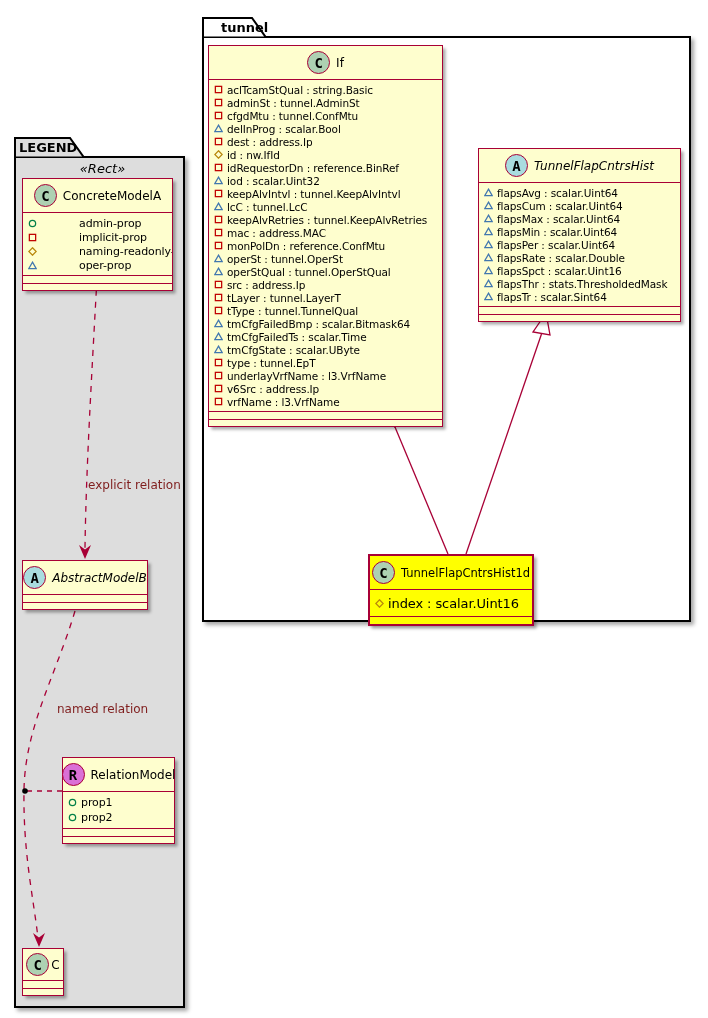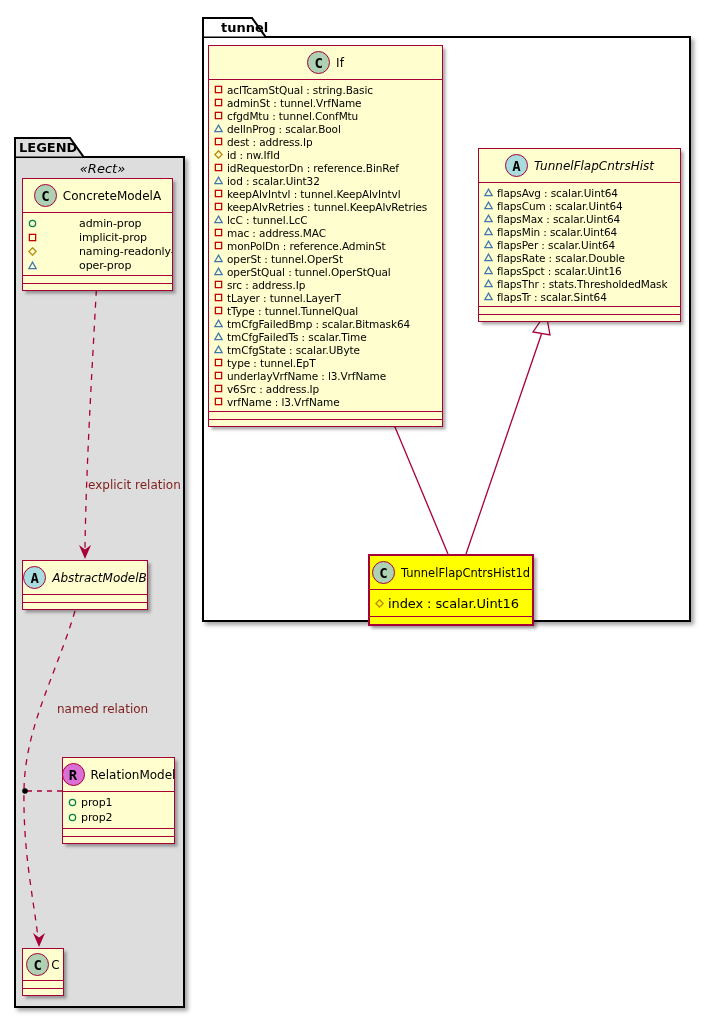--- a/index.html
+++ b/index.html
@@ -125,21 +125,21 @@
         <div class="attr-row">
           <svg viewBox="0 0 10 10" class="attr-icon">
             <rect x="1.5" y="1.5" width="7" height="7" fill="none" stroke="#C00000" stroke-width="1.4"></rect>
           </svg>
           <span>aclTcamStQual : string.Basic</span>
         </div>
         <div class="attr-row">
           <svg viewBox="0 0 10 10" class="attr-icon">
             <rect x="1.5" y="1.5" width="7" height="7" fill="none" stroke="#C00000" stroke-width="1.4"></rect>
           </svg>
-          <span>adminSt : tunnel.VrfName</span>
+          <span>adminSt : tunnel.AdminSt</span>
         </div>
         <div class="attr-row">
           <svg viewBox="0 0 10 10" class="attr-icon">
             <rect x="1.5" y="1.5" width="7" height="7" fill="none" stroke="#C00000" stroke-width="1.4"></rect>
           </svg>
           <span>cfgdMtu : tunnel.ConfMtu</span>
         </div>
         <div class="attr-row">
           <svg viewBox="0 0 10 10" class="attr-icon">
             <polygon points="5,1.3 9.2,8.6 0.8,8.6" fill="none" stroke="#4177AF" stroke-width="1.4"></polygon>
@@ -171,41 +171,41 @@
           <span>iod : scalar.Uint32</span>
         </div>
         <div class="attr-row">
           <svg viewBox="0 0 10 10" class="attr-icon">
             <rect x="1.5" y="1.5" width="7" height="7" fill="none" stroke="#C00000" stroke-width="1.4"></rect>
           </svg>
           <span>keepAlvIntvl : tunnel.KeepAlvIntvl</span>
         </div>
         <div class="attr-row">
           <svg viewBox="0 0 10 10" class="attr-icon">
+            <polygon points="5,1.3 9.2,8.6 0.8,8.6" fill="none" stroke="#4177AF" stroke-width="1.4"></polygon>
+          </svg>
+          <span>lcC : tunnel.LcC</span>
+        </div>
+        <div class="attr-row">
+          <svg viewBox="0 0 10 10" class="attr-icon">
             <rect x="1.5" y="1.5" width="7" height="7" fill="none" stroke="#C00000" stroke-width="1.4"></rect>
           </svg>
           <span>keepAlvRetries : tunnel.KeepAlvRetries</span>
         </div>
         <div class="attr-row">
           <svg viewBox="0 0 10 10" class="attr-icon">
-            <polygon points="5,1.3 9.2,8.6 0.8,8.6" fill="none" stroke="#4177AF" stroke-width="1.4"></polygon>
-          </svg>
-          <span>lcC : tunnel.LcC</span>
-        </div>
-        <div class="attr-row">
-          <svg viewBox="0 0 10 10" class="attr-icon">
             <rect x="1.5" y="1.5" width="7" height="7" fill="none" stroke="#C00000" stroke-width="1.4"></rect>
           </svg>
           <span>mac : address.MAC</span>
         </div>
         <div class="attr-row">
           <svg viewBox="0 0 10 10" class="attr-icon">
             <rect x="1.5" y="1.5" width="7" height="7" fill="none" stroke="#C00000" stroke-width="1.4"></rect>
           </svg>
-          <span>monPolDn : reference.AdminSt</span>
+          <span>monPolDn : reference.ConfMtu</span>
         </div>
         <div class="attr-row">
           <svg viewBox="0 0 10 10" class="attr-icon">
             <polygon points="5,1.3 9.2,8.6 0.8,8.6" fill="none" stroke="#4177AF" stroke-width="1.4"></polygon>
           </svg>
           <span>operSt : tunnel.OperSt</span>
         </div>
         <div class="attr-row">
           <svg viewBox="0 0 10 10" class="attr-icon">
             <polygon points="5,1.3 9.2,8.6 0.8,8.6" fill="none" stroke="#4177AF" stroke-width="1.4"></polygon>

